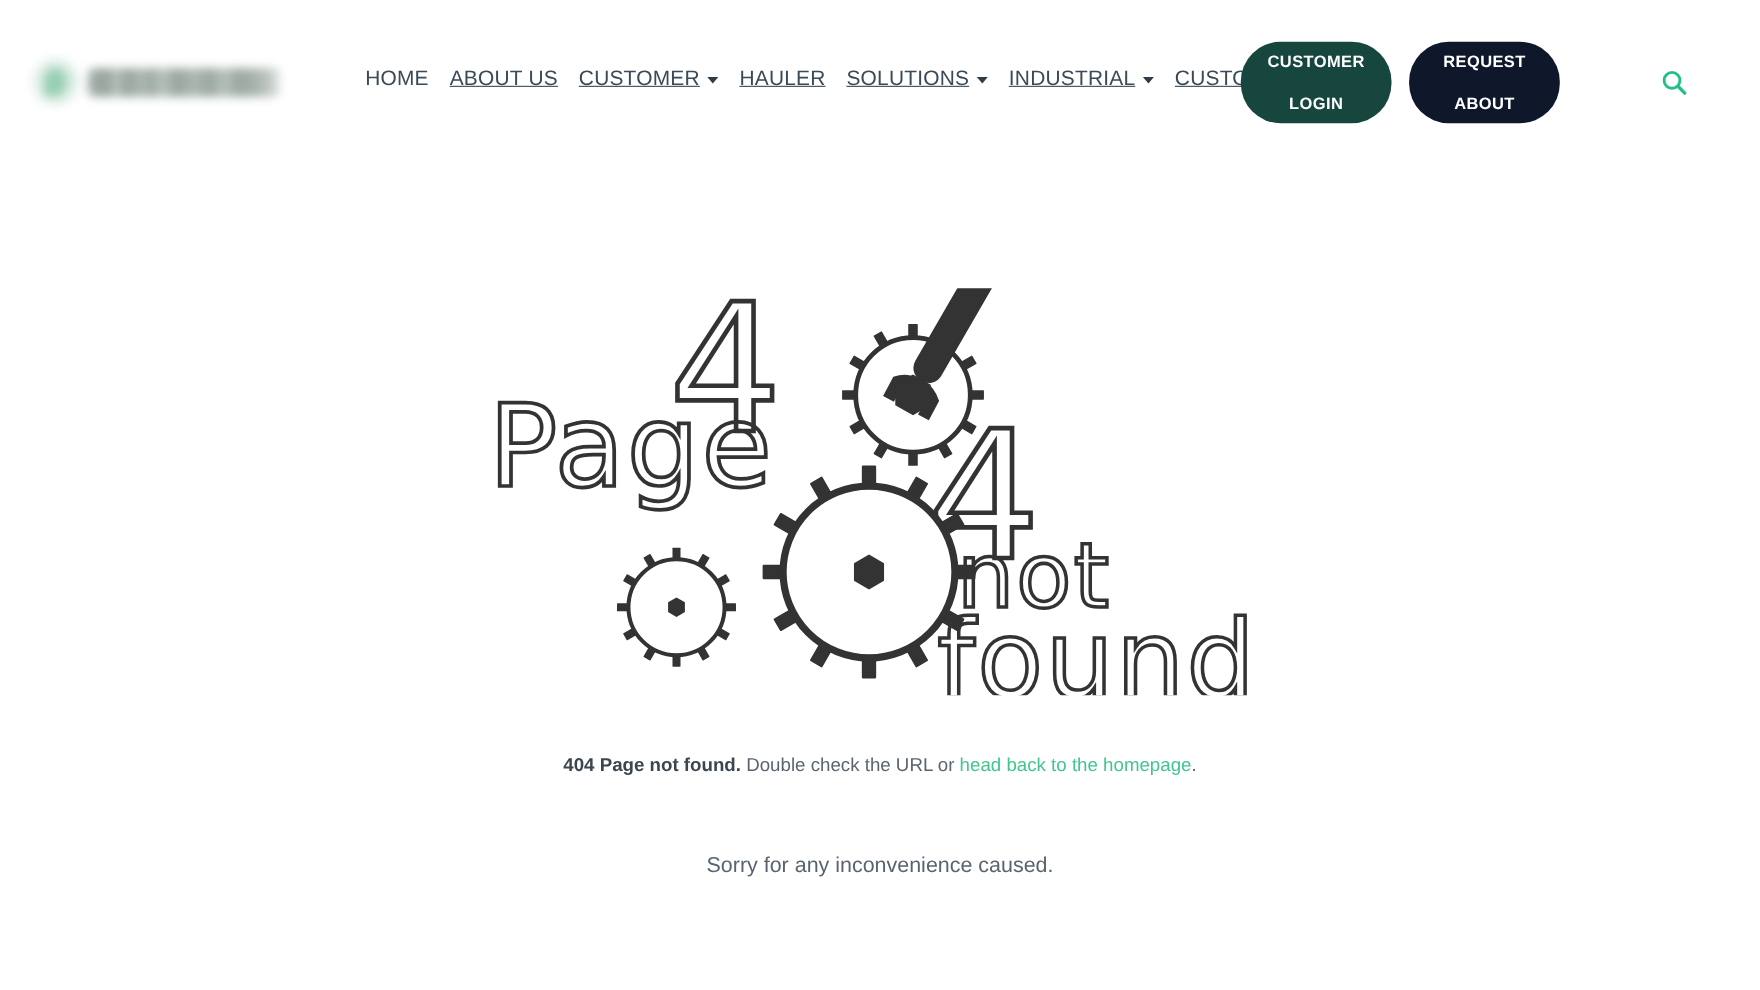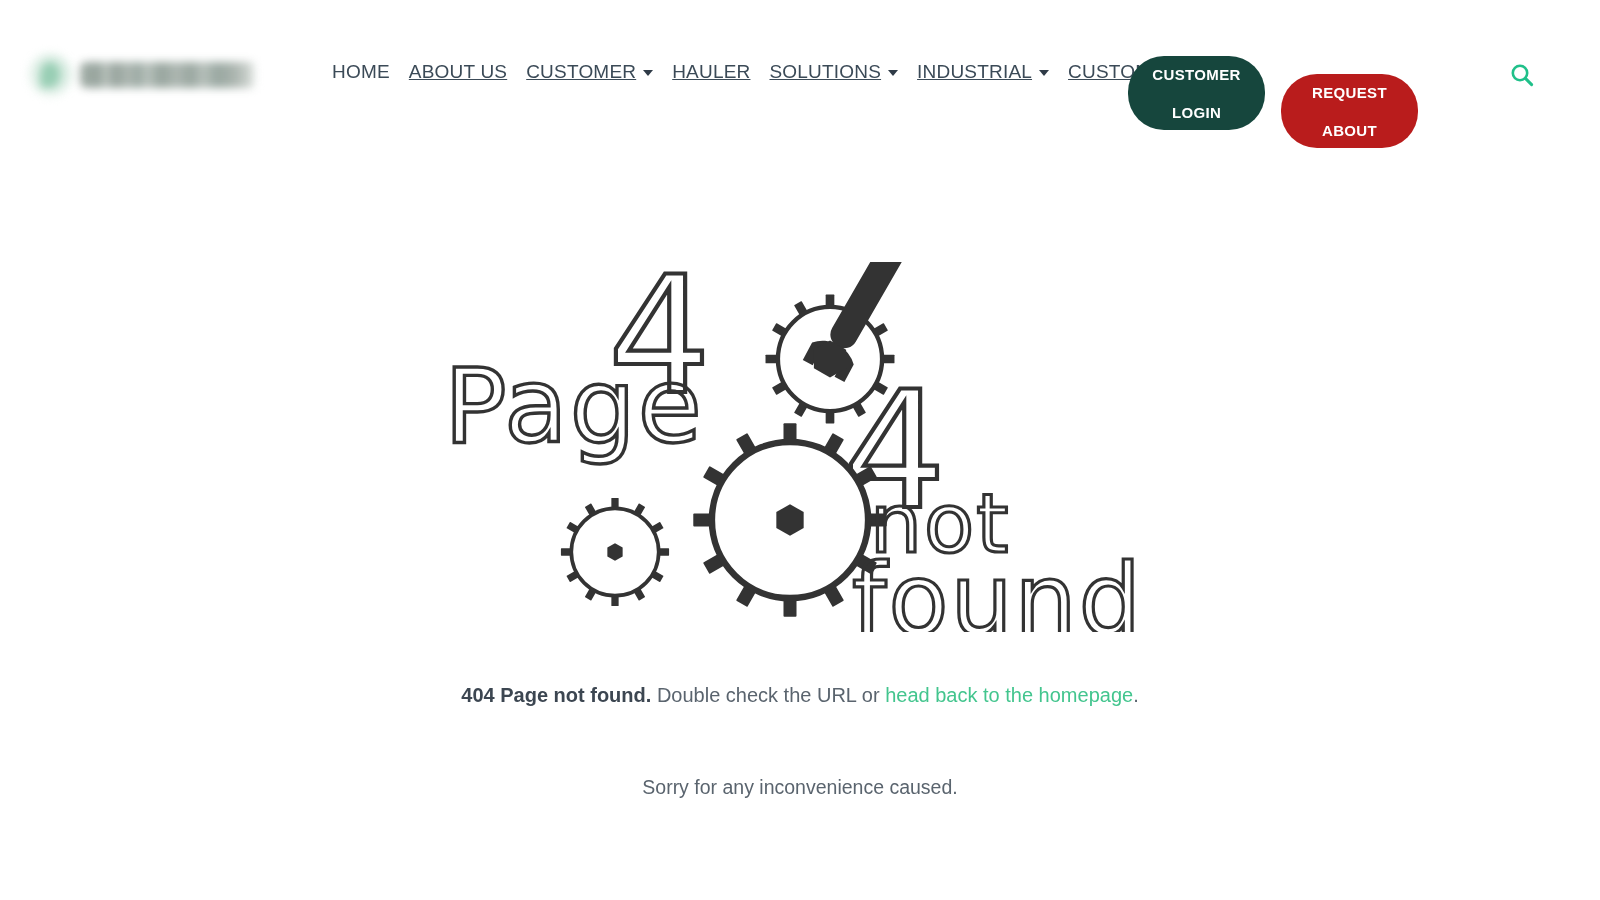--- a/index.html
+++ b/index.html
@@ -116,22 +116,21 @@
     display: flex;
     align-items: center;
     justify-content: center;
   }
   .btn-login {
     width: 137px; height: 74px;
     background: #16463d;
   }
   .btn-demo {
     width: 137px; height: 74px;
-    background: #b91c1c;
-    margin-top: 36px;
+    background: #0f172a;
   }
   .btn span { display: block; }
 
   .search-btn {
     position: absolute;
     left: 1504px;
     top: 57px;
     width: 36px; height: 36px;
     background: none;
     border: none;
@@ -156,21 +155,21 @@
   .graphic-404 svg { display: block; width: 700px; height: 370px; }
 
   .messages {
     position: absolute;
     top: 527px;
     left: 0;
     width: 1600px;
     text-align: center;
   }
   .msg-line {
-    font-size: 20px;
+    font-size: 17px;
     color: #5a646e;
     line-height: 37px;
   }
   .msg-strong { font-weight: 700; color: #3c4651; }
   .msg-link {
     color: #43c58e;
     text-decoration: none;
     cursor: pointer;
   }
   .msg-sorry {

